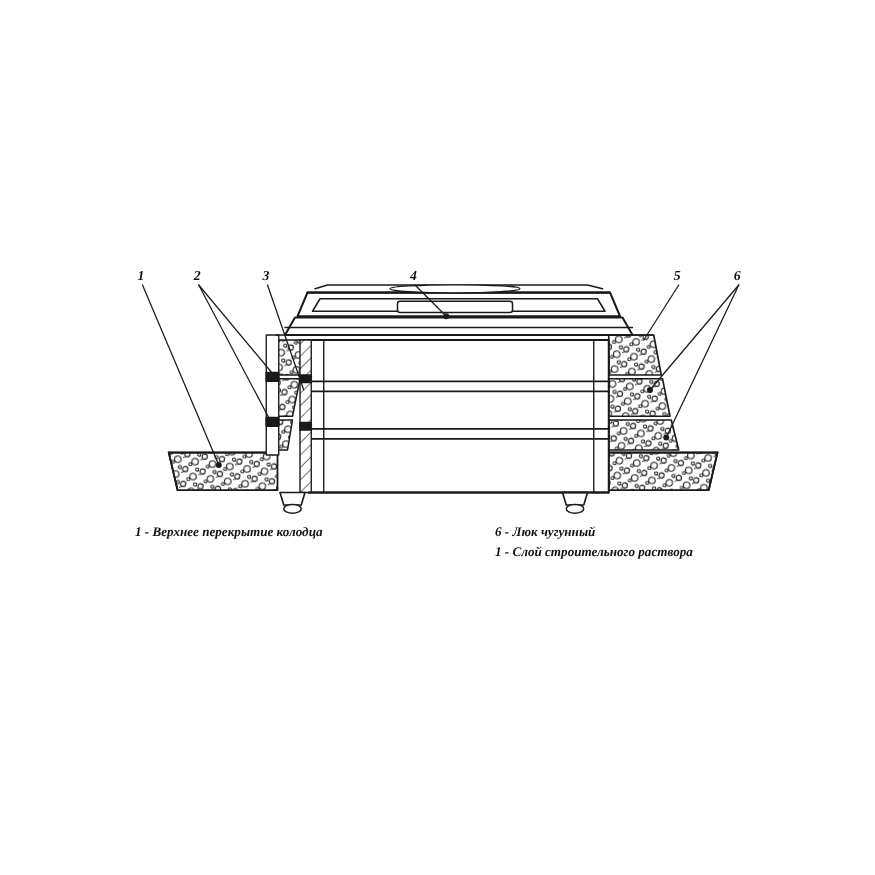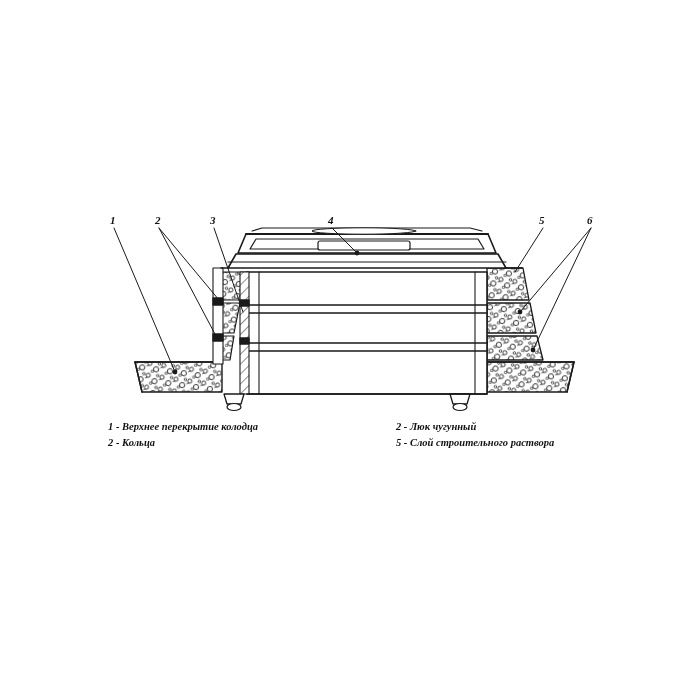--- a/index.html
+++ b/index.html
@@ -182,21 +182,20 @@
         <text class="callout-num" x="539" y="224">5</text>
         <text class="callout-num" x="587" y="224">6</text>
       </g>
 
     </g>
   </svg>
 
   <div class="legend">
     <div class="legend-col left">
       <div class="legend-item">1 - Верхнее перекрытие колодца</div>
-      <div class="legend-item">2 - Кольца</div>
     </div>
     <div class="legend-col right">
-      <div class="legend-item">2 - Люк чугунный</div>
-      <div class="legend-item">5 - Слой строительного раствора</div>
+      <div class="legend-item">6 - Люк чугунный</div>
+      <div class="legend-item">1 - Слой строительного раствора</div>
     </div>
   </div>
 
 </div>
 
 </body></html>

